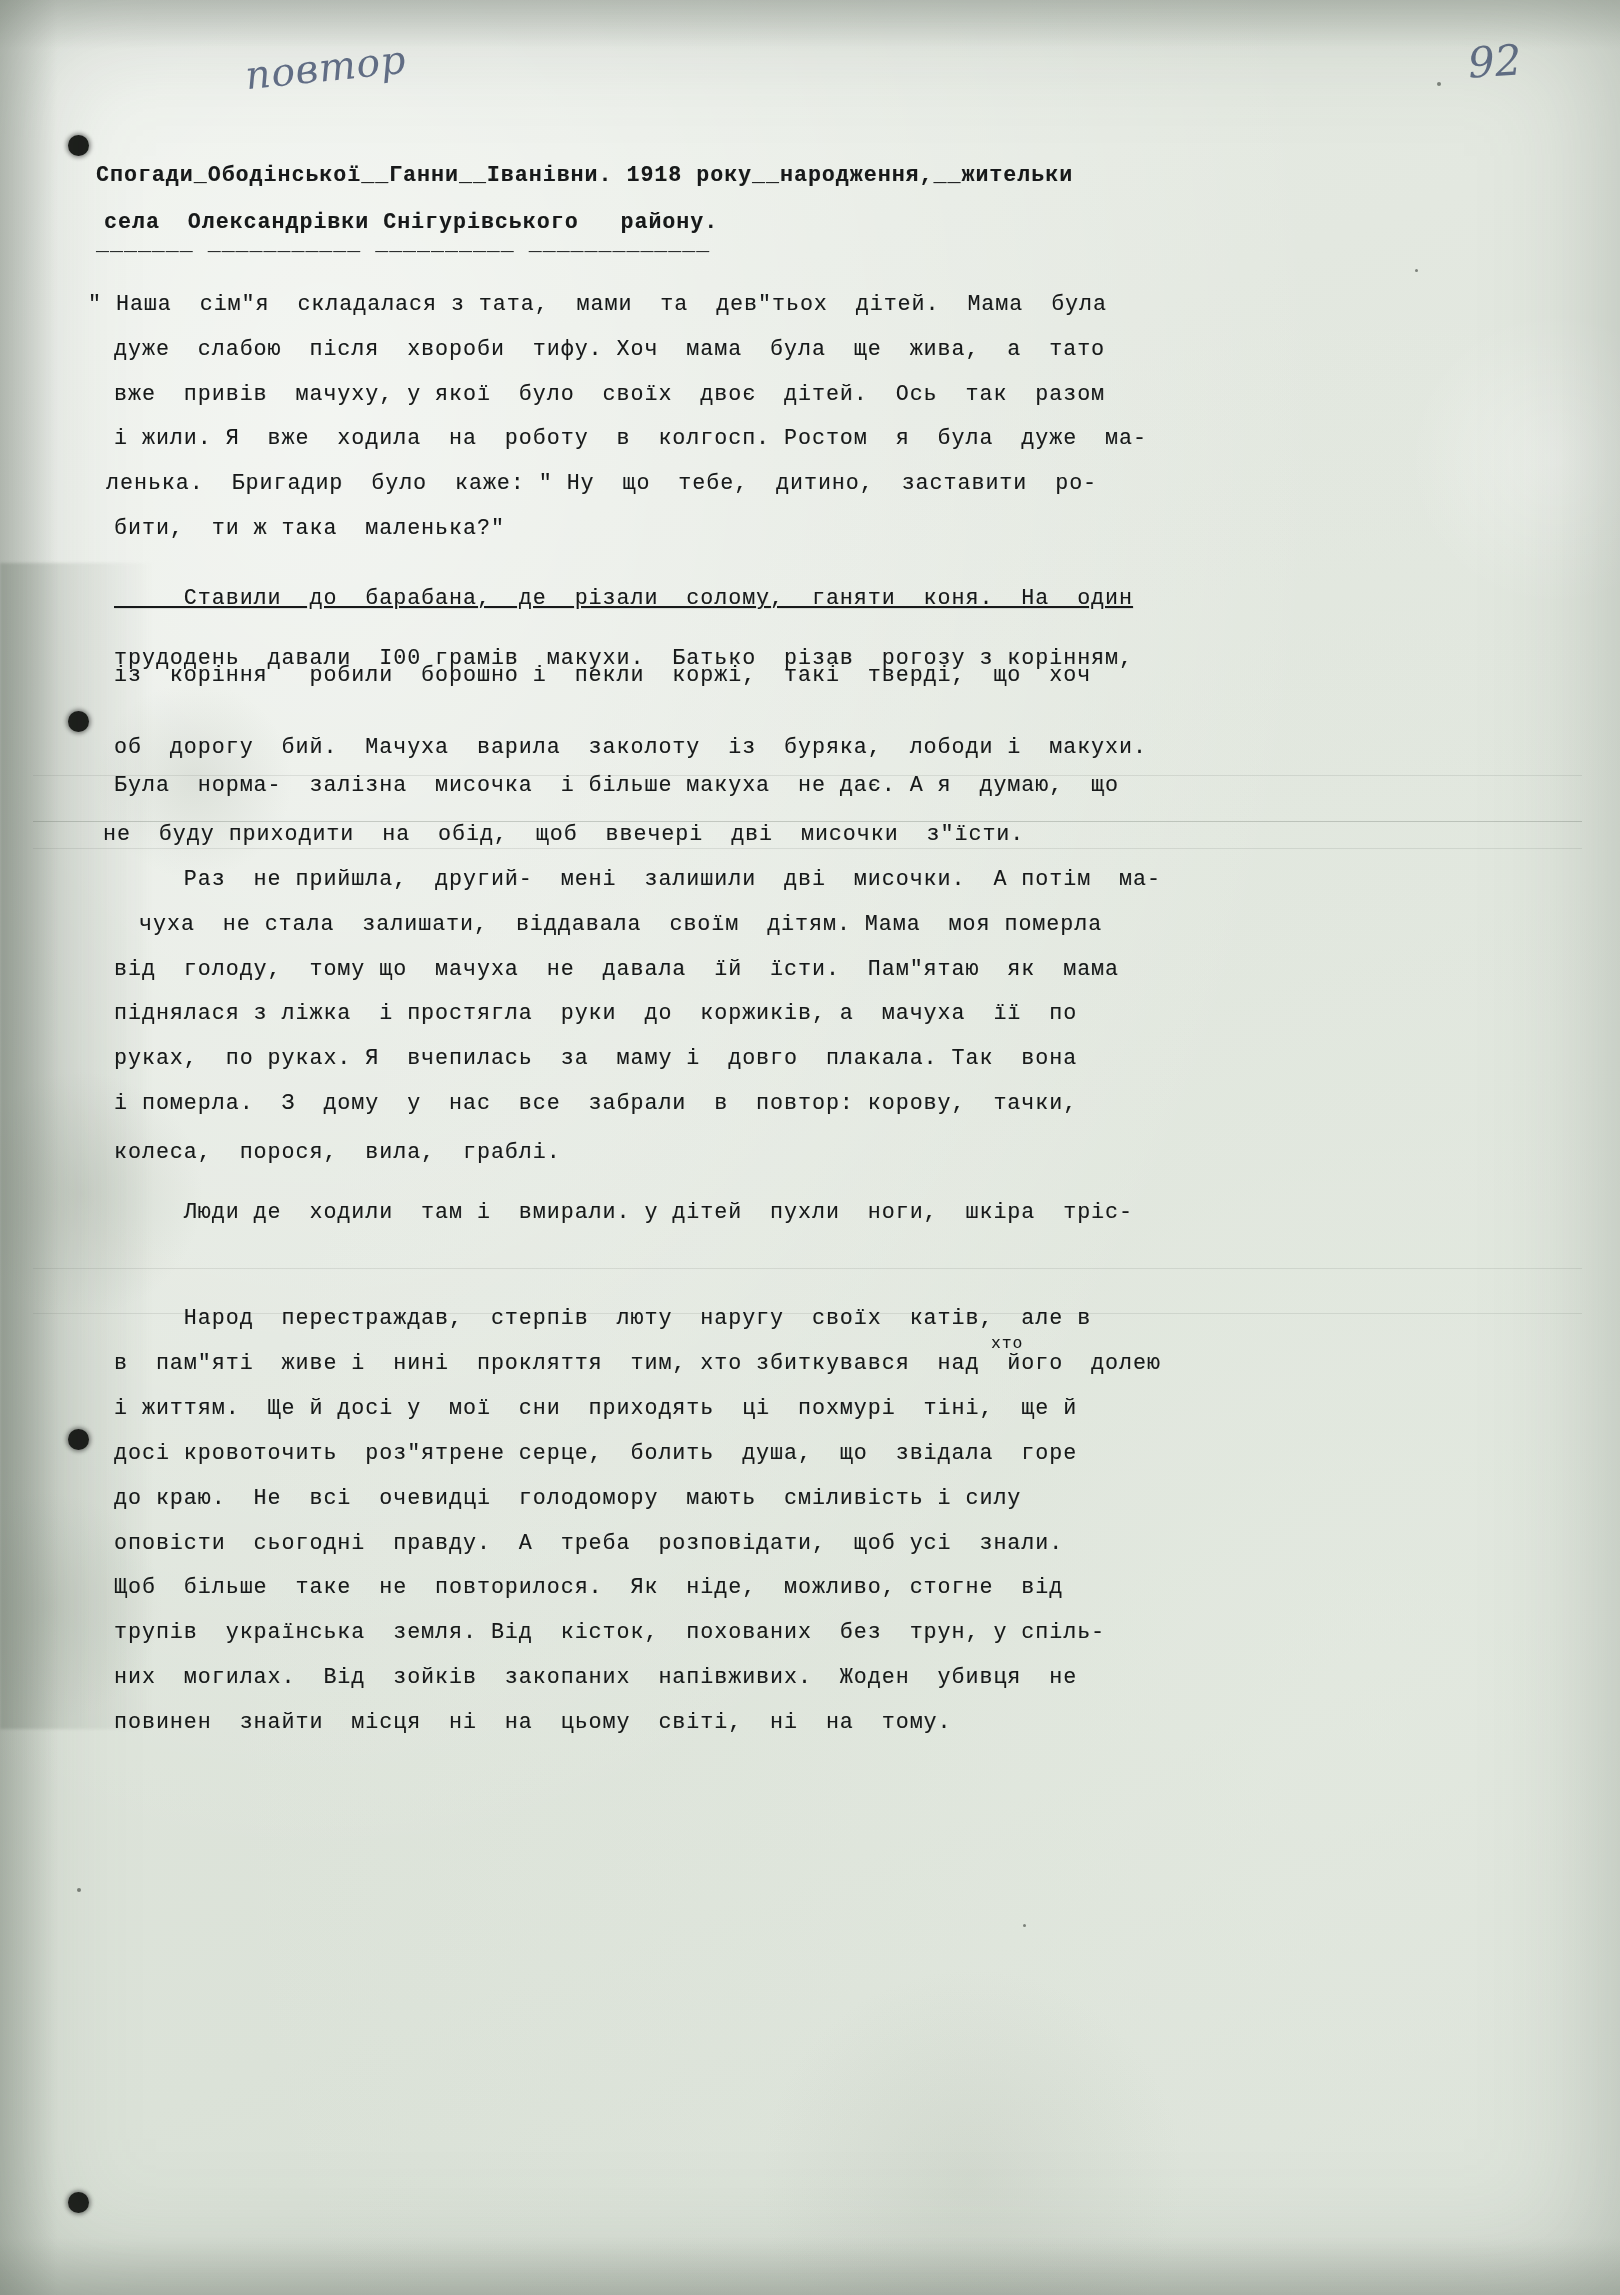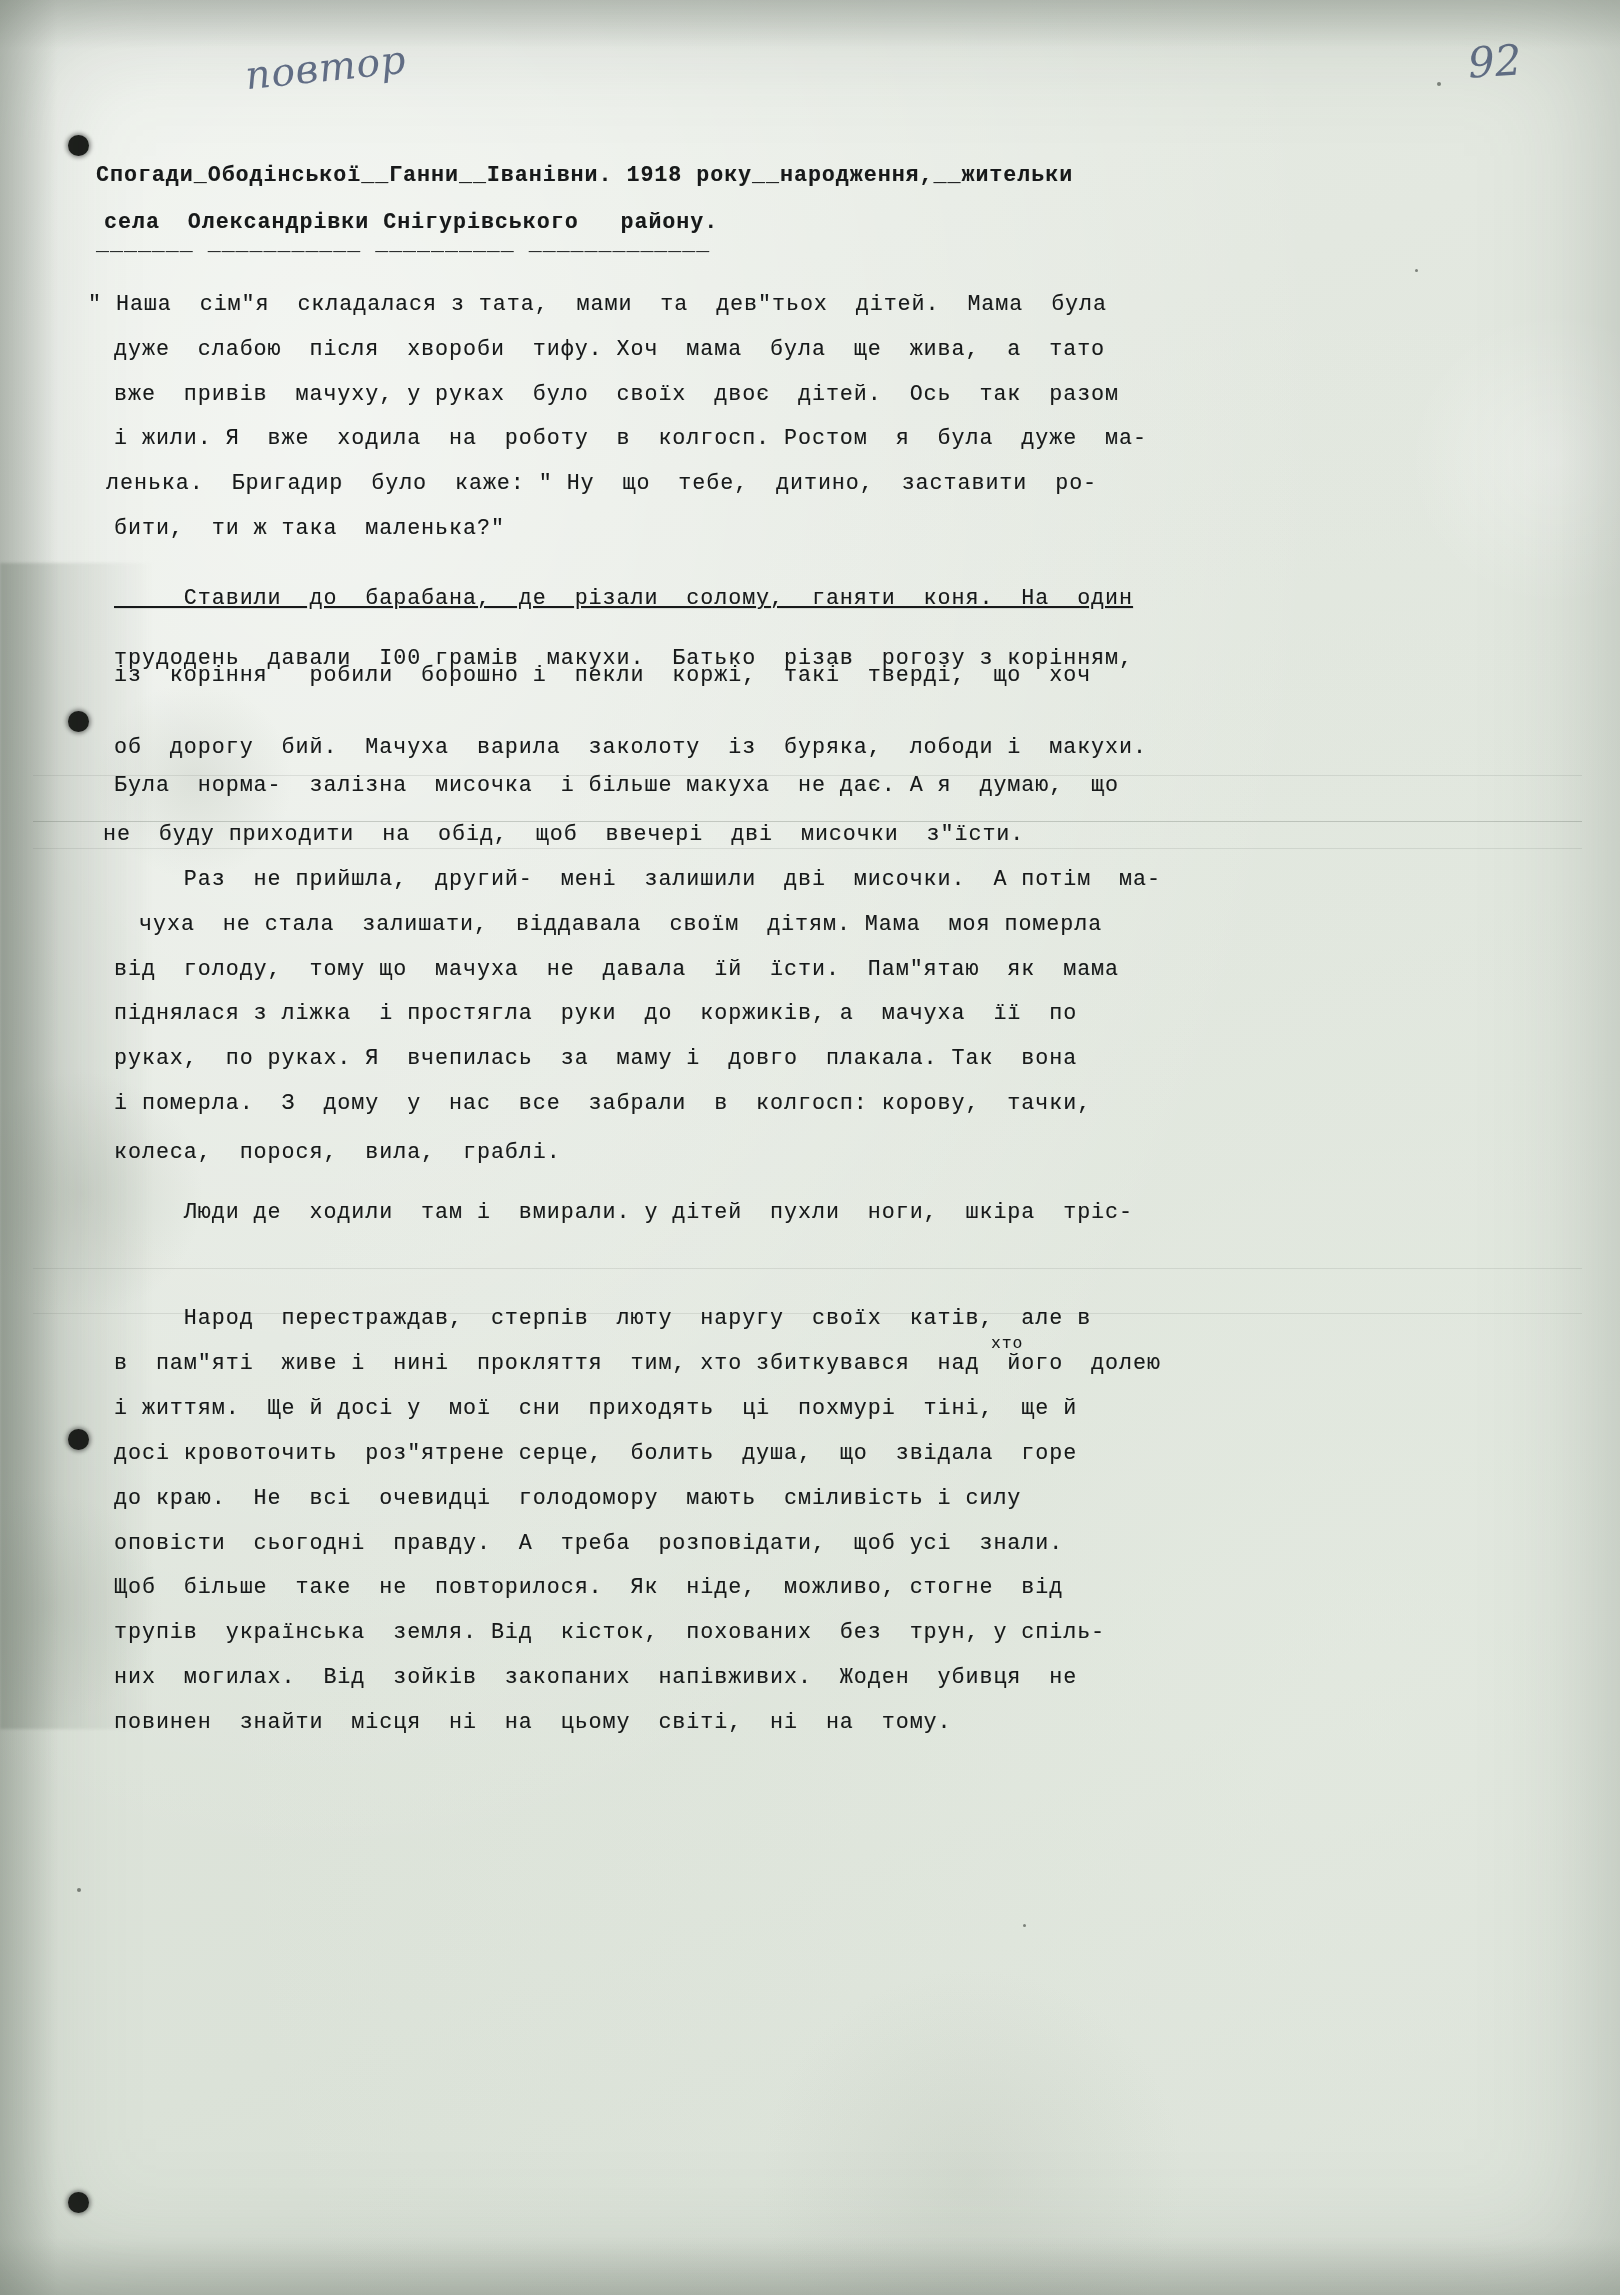--- a/index.html
+++ b/index.html
@@ -193,38 +193,38 @@
   <div id="hw-page-number" class="handwritten">92</div>
 
   <div id="typescript">
 
     <div class="line b" style="left:96px; top:163px;">Спогади_Ободінської__Ганни__Іванівни. 1918 року__народження,__жительки</div>
     <div class="line b" style="left:104px; top:210px;">села  Олександрівки Снігурівського   району.</div>
     <div class="heading-underline" style="left:96px; top:232px;">_______ ___________ __________ _____________</div>
 
     <div class="line" style="left:88px; top:292px;">" Наша  сім"я  складалася з тата,  мами  та  дев"тьох  дітей.  Мама  була</div>
     <div class="line" style="left:114px; top:337px;">дуже  слабою  після  хвороби  тифу. Хоч  мама  була  ще  жива,  а  тато</div>
-    <div class="line" style="left:114px; top:382px;">вже  привів  мачуху, у руках  було  своїх  двоє  дітей.  Ось  так  разом</div>
+    <div class="line" style="left:114px; top:382px;">вже  привів  мачуху, у якої  було  своїх  двоє  дітей.  Ось  так  разом</div>
     <div class="line" style="left:114px; top:426px;">і жили. Я  вже  ходила  на  роботу  в  колгосп. Ростом  я  була  дуже  ма-</div>
     <div class="line" style="left:106px; top:471px;">ленька.  Бригадир  було  каже: " Ну  що  тебе,  дитино,  заставити  ро-</div>
     <div class="line" style="left:114px; top:516px;">бити,  ти ж така  маленька?"</div>
 
     <div class="line" style="left:114px; top:586px;text-decoration:underline;">     Ставили  до  барабана,  де  різали  солому,  ганяти  коня.  На  один</div>
     <div class="line" style="left:114px; top:646px;">трудодень  давали  I00 грамів  макухи.  Батько  різав  рогозу з корінням,</div>
     <div class="line" style="left:114px; top:663px;">із  коріння   робили  борошно і  пекли  коржі,  такі  тверді,  що  хоч</div>
     <div class="line" style="left:114px; top:708px;margin-top:27px;">об  дорогу  бий.  Мачуха  варила  заколоту  із  буряка,  лободи і  макухи.</div>
     <div class="line" style="left:114px; top:773px;">Була  норма-  залізна  мисочка  і більше макуха  не дає. А я  думаю,  що</div>
     <div class="line" style="left:103px; top:822px;">не  буду приходити  на  обід,  щоб  ввечері  дві  мисочки  з"їсти.</div>
 
     <div class="line" style="left:114px; top:867px;">     Раз  не прийшла,  другий-  мені  залишили  дві  мисочки.  А потім  ма-</div>
     <div class="line" style="left:139px; top:912px;">чуха  не стала  залишати,  віддавала  своїм  дітям. Мама  моя померла</div>
     <div class="line" style="left:114px; top:957px;">від  голоду,  тому що  мачуха  не  давала  їй  їсти.  Пам"ятаю  як  мама</div>
     <div class="line" style="left:114px; top:1001px;">піднялася з ліжка  і простягла  руки  до  коржиків, а  мачуха  її  по</div>
     <div class="line" style="left:114px; top:1046px;">руках,  по руках. Я  вчепилась  за  маму і  довго  плакала. Так  вона</div>
-    <div class="line" style="left:114px; top:1091px;">і померла.  З  дому  у  нас  все  забрали  в  колгосп: корову,  тачки,</div>
+    <div class="line" style="left:114px; top:1091px;">і померла.  З  дому  у  нас  все  забрали  в  повтор: корову,  тачки,</div>
     <div class="line" style="left:114px; top:1140px;">колеса,  порося,  вила,  граблі.</div>
 
     <div class="line" style="left:114px; top:1200px;">     Люди де  ходили  там і  вмирали. у дітей  пухли  ноги,  шкіра  тріс-</div>
 
     <div class="line" style="left:114px; top:1306px;">     Народ  перестраждав,  стерпів  люту  наругу  своїх  катів,  але в</div>
     <div class="line" style="left:114px; top:1351px;">в  пам"яті  живе і  нині  прокляття  тим, хто збиткувався  над  його  долею</div>
     <div class="line" style="left:991px; top:1334px; font-size:16.3px;">хто</div>
     <div class="line" style="left:114px; top:1396px;">і життям.  Ще й досі у  мої  сни  приходять  ці  похмурі  тіні,  ще й</div>
     <div class="line" style="left:114px; top:1441px;">досі кровоточить  роз"ятрене серце,  болить  душа,  що  звідала  горе</div>
     <div class="line" style="left:114px; top:1531px;">оповісти  сьогодні  правду.  А  треба  розповідати,  щоб усі  знали.</div>

